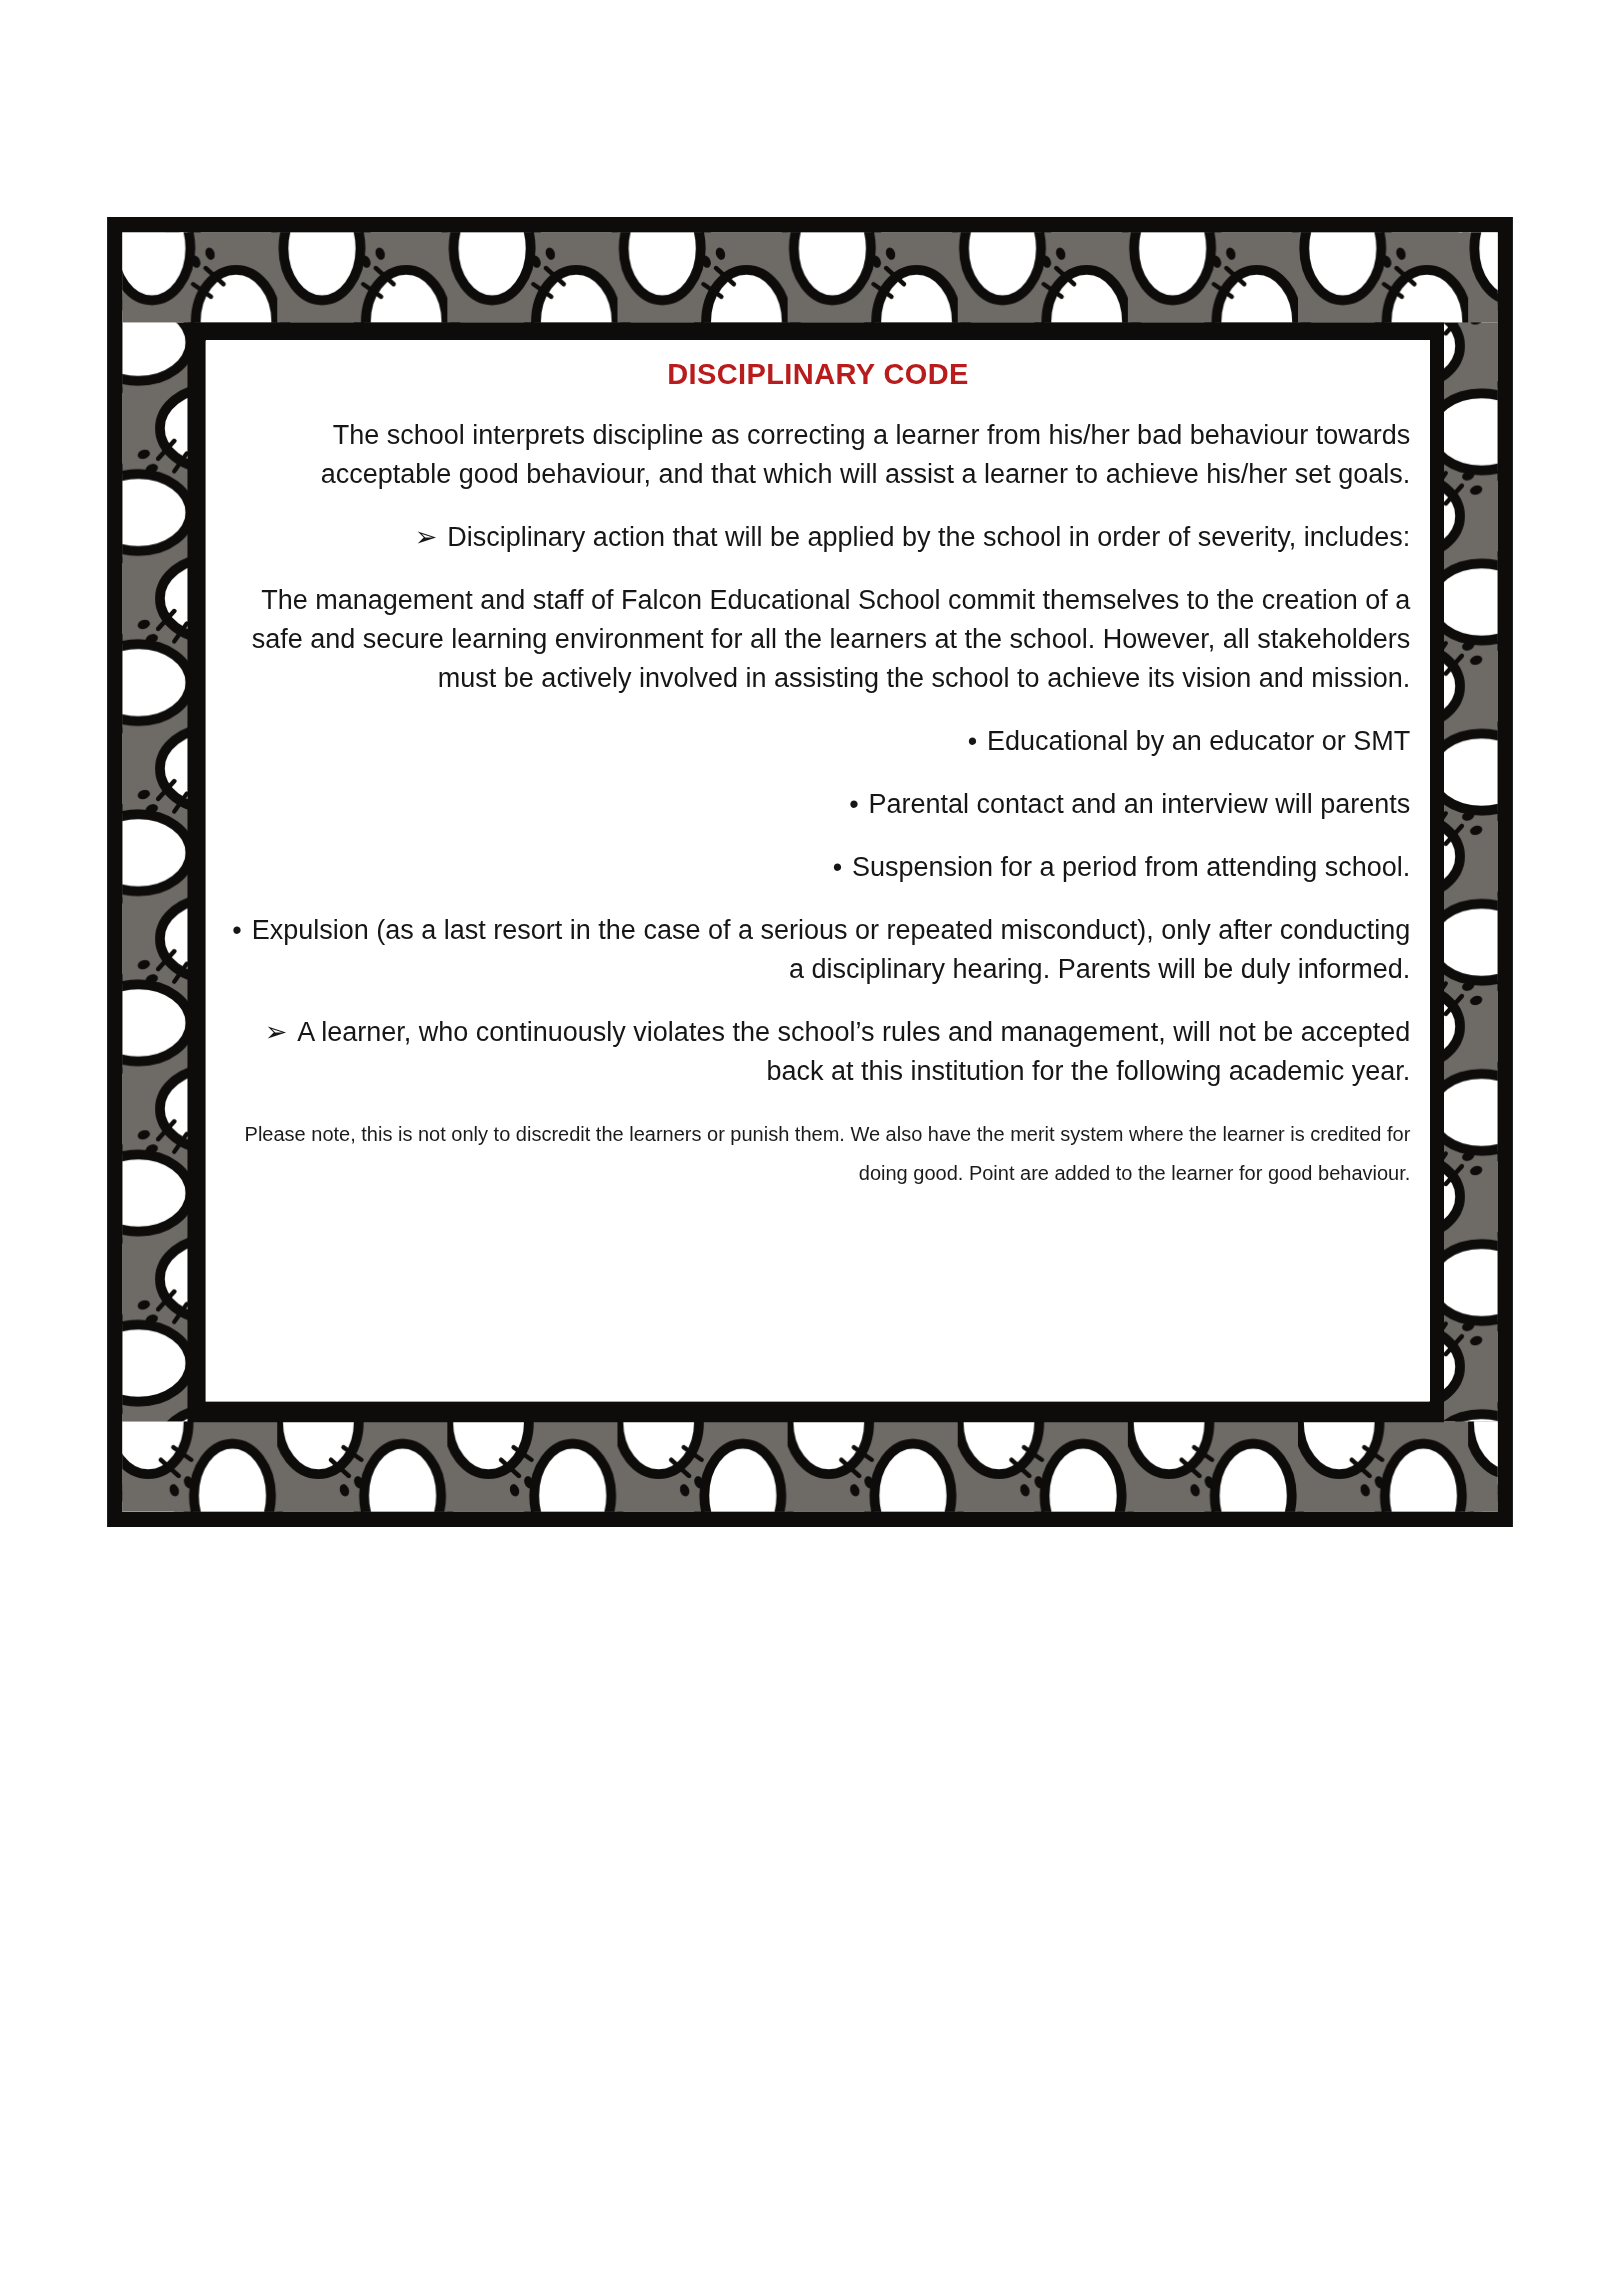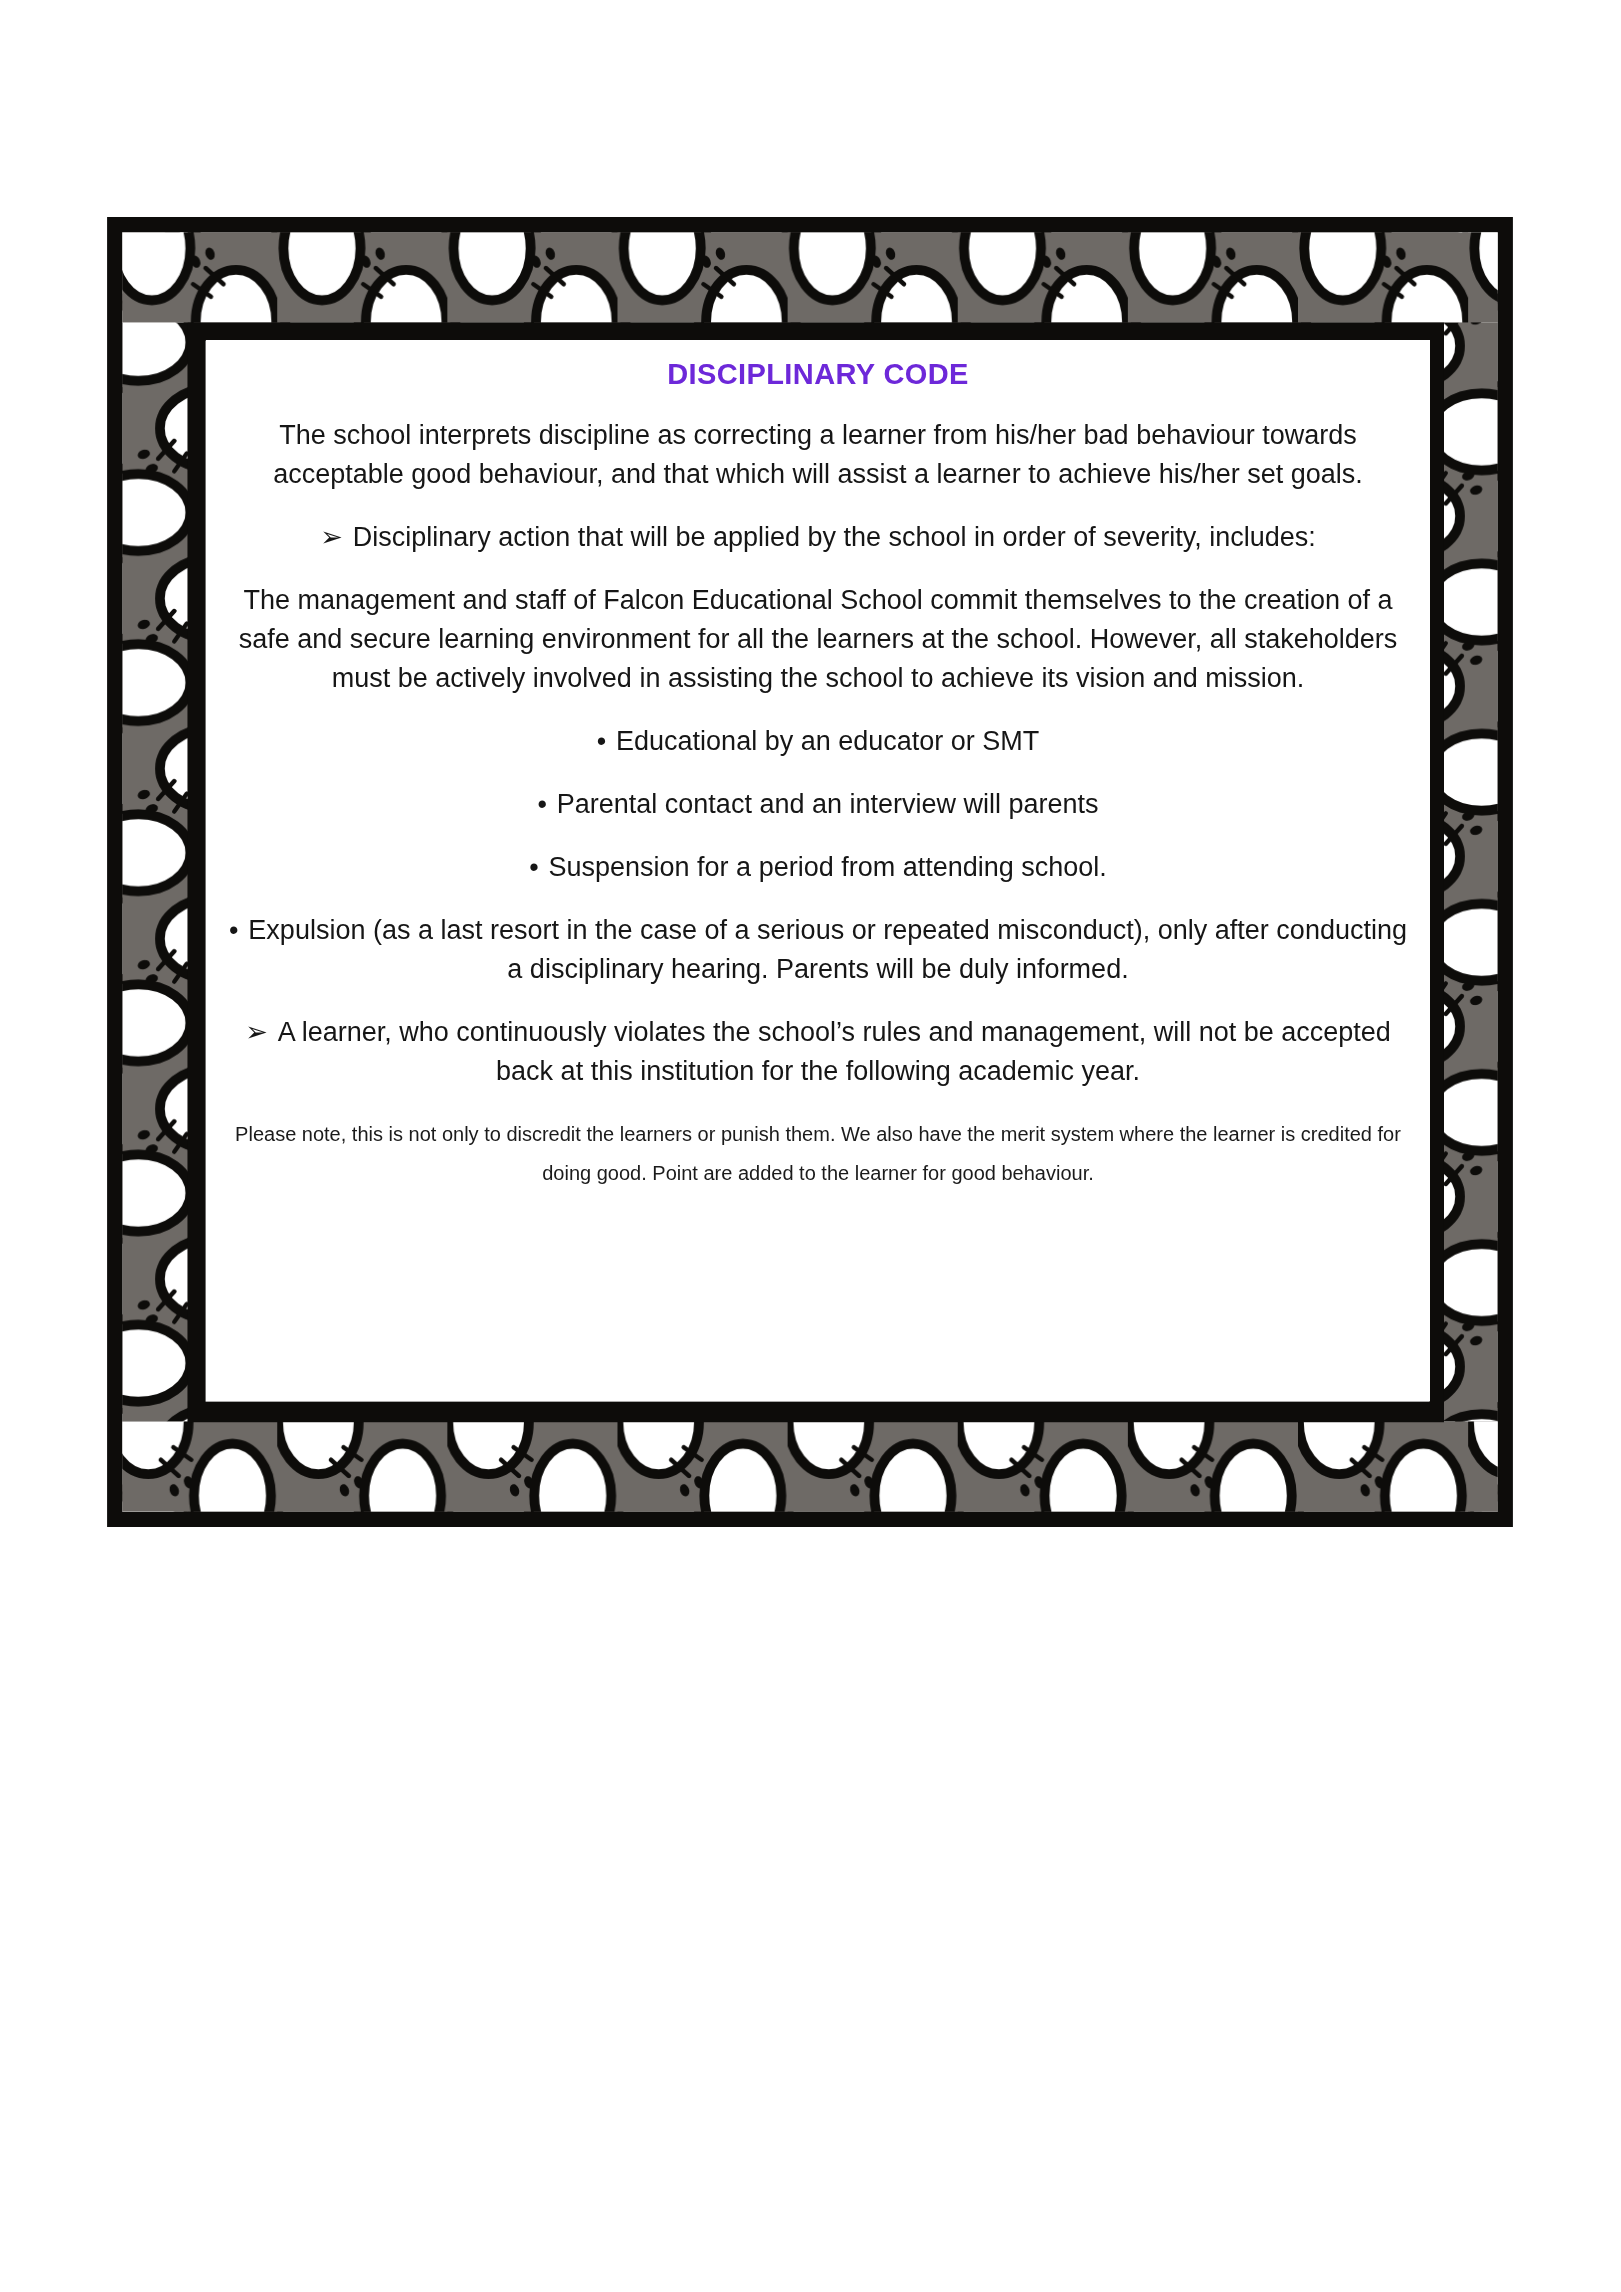--- a/index.html
+++ b/index.html
@@ -30,27 +30,27 @@
     padding:0 19.7px;
     overflow:hidden;
   }
   .title {
     margin-top:16px;
     text-align:center;
     font-size:29px;
     font-weight:bold;
     letter-spacing:0.4px;
     line-height:36px;
-    color:#6d28d9;
+    color:#b91c1c;
   }
   .para {
     margin-top:24px;
     font-size:27px;
     line-height:39px;
-    text-align:center;
+    text-align:right;
   }
   .para .marker:not(:empty){ margin-right:9.9px; }
   .para.note {
     font-size:20px;
     line-height:39px;
     color:#1b1b1b;
   }
 </style>
 </head>
 <body>

